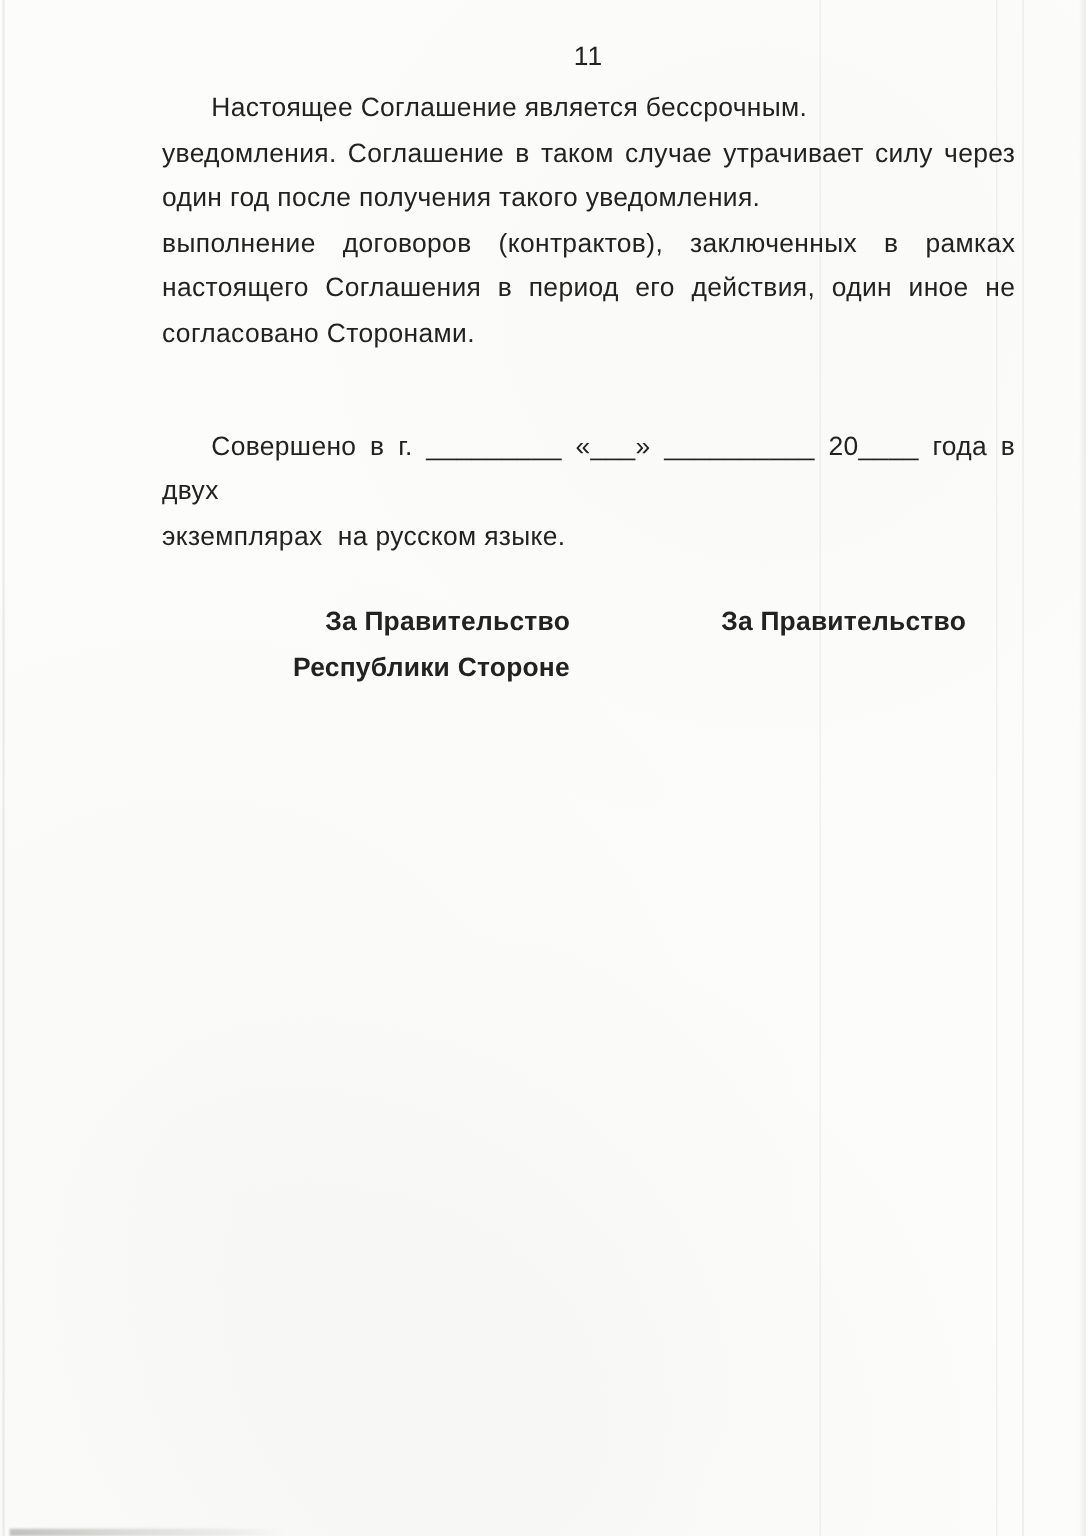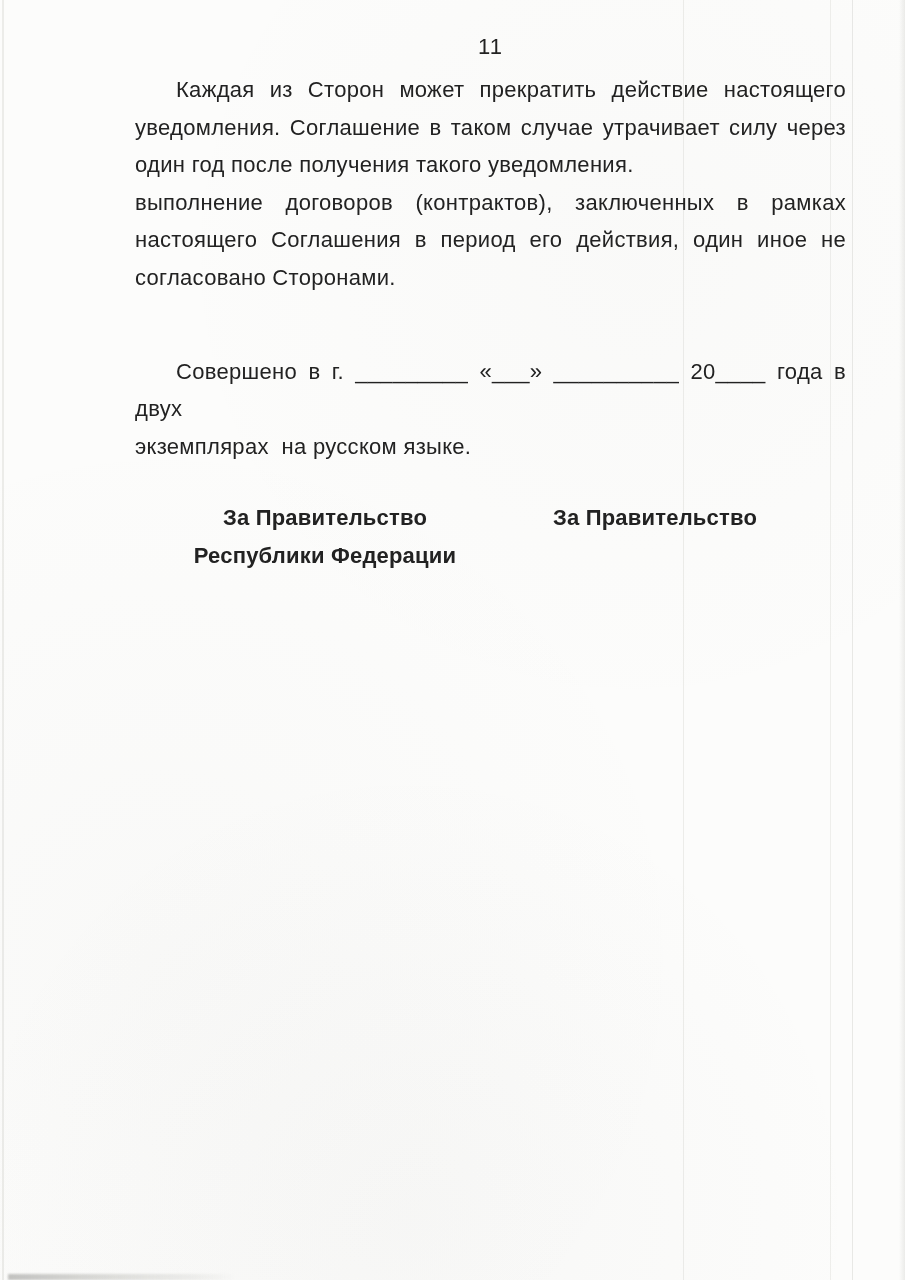--- a/index.html
+++ b/index.html
@@ -93,21 +93,21 @@
   }
   .para-done {
     margin-top: 56px;
   }
   .sig-row {
     margin-top: 34px;
     display: flex;
   }
   .sig-col {
     font-weight: bold;
-    text-align: center;
+    text-align: right;
     line-height: 37.6px;
     letter-spacing: 0.2px;
   }
   .sig-col.left  { margin-left: 40px;  width: 300px; }  
   .sig-col.right { margin-left: 30px;  width: 300px; }  
 </style>
 </head>
 <body>
 
 <div class="page">
@@ -116,38 +116,38 @@
   <div class="vline v2"></div>
   <div class="vline v3"></div>
   <div class="edge-right"></div>
   <div class="edge-left"></div>
   <div class="smudge-bottom"></div>
 
   <div class="pageno">11</div>
 
   <div class="body-text">
 
+    <div class="ln ind end">Настоящее Соглашение является бессрочным.</div>
 
-    <div class="ln ind">Каждая из Сторон может прекратить действие настоящего</div>
     <div class="ln">уведомления. Соглашение в таком случае утрачивает силу через</div>
     <div class="ln end">один год после получения такого уведомления.</div>
 
     <div class="ln">выполнение договоров (контрактов), заключенных в рамках</div>
     <div class="ln">настоящего Соглашения в период его действия, один иное не</div>
     <div class="ln end">согласовано Сторонами.</div>
 
     <div class="para-done">
       <div class="ln ind">Совершено в г. _________ «___» __________ 20____ года в двух</div>
       <div class="ln end">экземплярах&nbsp; на русском языке.</div>
     </div>
 
     <div class="sig-row">
       <div class="sig-col left">
         <div>За Правительство</div>
-        <div>Республики Федерации</div>
+        <div>Республики Стороне</div>
       </div>
       <div class="sig-col right">
         <div>За Правительство</div>
       </div>
     </div>
 
   </div>
 </div>
 
 </body></html>

